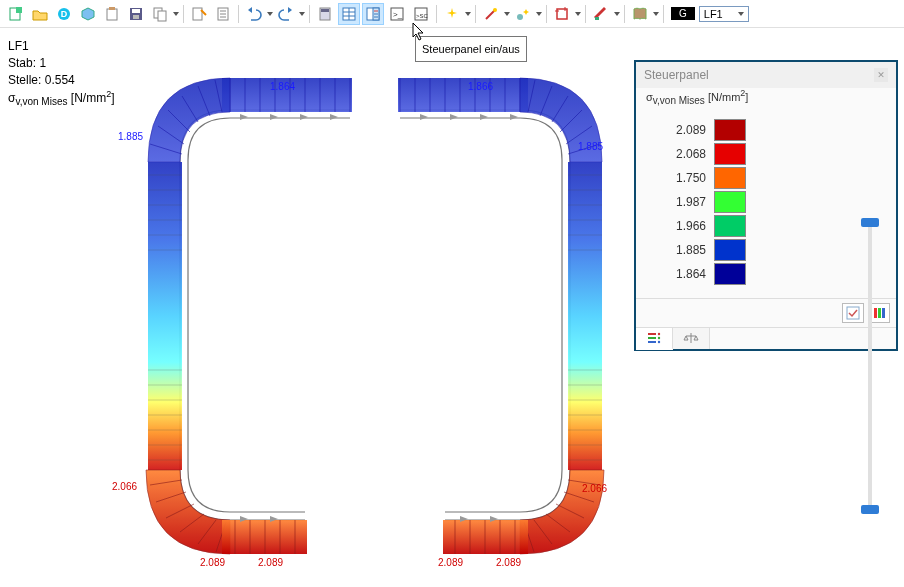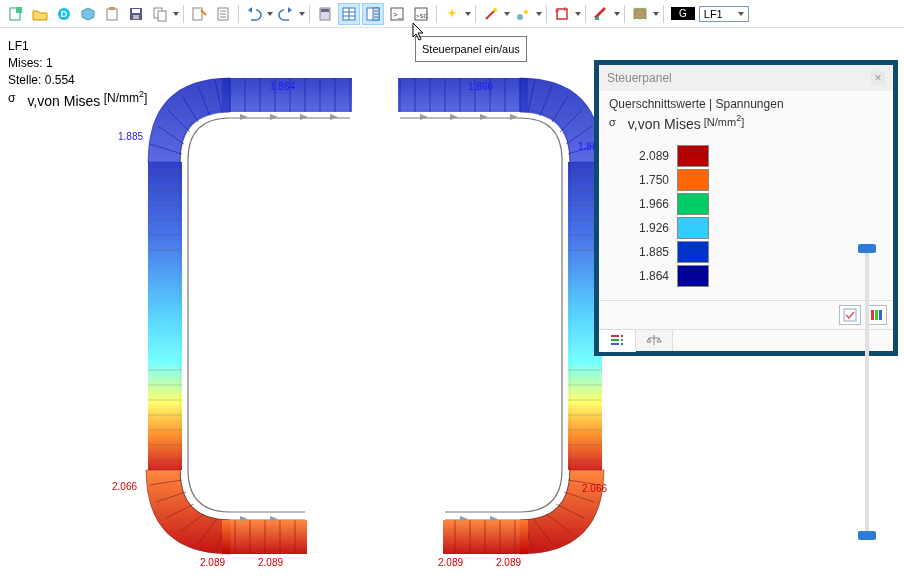--- a/index.html
+++ b/index.html
@@ -13,30 +13,30 @@
   .tb-drop::after { content: ''; border-left: 3px solid transparent; border-right: 3px solid transparent; border-top: 4px solid #555; }
   .lf-badge { background: #000; color: #fff; padding: 1px 8px; font-size: 10px; margin: 0 4px; }
   .lf-combo { border: 1px solid #7a9ac0; background: #fff; padding: 1px 20px 1px 4px; font-size: 11px; min-width: 50px; position: relative; }
   .lf-combo::after { content: ''; position: absolute; right: 4px; top: 50%; transform: translateY(-50%); border-left: 3px solid transparent; border-right: 3px solid transparent; border-top: 4px solid #555; }
   
   .tooltip { position: absolute; left: 415px; top: 36px; background: #fffffe; border: 1px solid #767676; padding: 6px 6px; font-size: 11px; z-index: 100; }
   .cursor-arrow { position: absolute; left: 412px; top: 22px; z-index: 101; pointer-events: none; }
   
   .info-block { position: absolute; left: 8px; top: 38px; font-size: 12px; line-height: 1.4; }
   .info-block div { white-space: nowrap; }
-  .subscript { font-size: 14px; vertical-align: sub; margin-left: 12px; }
+  .subscript { font-size: 10px; vertical-align: sub; }
   .superscript { font-size: 9px; vertical-align: super; }
   
   .canvas-area { position: absolute; left: 0; top: 30px; width: 640px; height: 555px; }
   .canvas-area svg { width: 100%; height: 100%; }
   
   .stress-label { font-size: 10px; fill: #1a1aff; font-family: sans-serif; }
   .stress-label-red { font-size: 10px; fill: #d00000; font-family: sans-serif; }
   
-  .panel { position: absolute; right: 6px; top: 60px; width: 304px; border: 5px solid #0c4a6e; background: #fafafa; }
+  .panel { position: absolute; right: 6px; top: 60px; width: 264px; border: 2px solid #0c4a6e; background: #fafafa; }
   .panel-title { background: #f0f0f0; padding: 6px 8px; color: #888; font-size: 12px; display: flex; justify-content: space-between; align-items: center; }
   .panel-title .close { width: 14px; height: 14px; background: #e8e8e8; display: flex; align-items: center; justify-content: center; cursor: pointer; font-size: 9px; color: #999; }
   .panel-sub { padding: 6px 10px 2px; font-size: 12px; color: #333; }
   .panel-sub2 { padding: 0 10px 8px; font-size: 11px; color: #333; }
   .legend { padding: 4px 10px 12px; }
   .legend-row { display: flex; align-items: center; gap: 8px; height: 24px; }
   .legend-val { width: 60px; text-align: right; font-size: 12px; color: #333; }
   .legend-swatch { width: 32px; height: 22px; border: 1px solid #888; }
   .slider-track { position: absolute; right: 24px; top: 108px; width: 4px; height: 288px; background: #e0e0e0; border-radius: 2px; }
   .slider-thumb { position: absolute; width: 18px; height: 9px; background: #2e7cd6; border-radius: 2px; }
@@ -211,21 +211,21 @@
   <div class="lf-combo">LF1</div>
 </div>
 
 <svg class="cursor-arrow" width="16" height="20">
     <path d="M1 1l0 14 3-3 3 6 2-1-3-6 5 0z" fill="#fff" stroke="#000"></path>
   </svg>
 <div class="tooltip">Steuerpanel ein/aus</div>
 
 <div class="info-block">
   <div>LF1</div>
-  <div><span>Mises:</span> <span>1</span></div>
+  <div><span>Stab:</span> <span>1</span></div>
   <div><span>Stelle:</span> <span>0.554</span></div>
   <div><span>σ</span><span class="subscript">v,von Mises</span> <span>[N/mm</span><span class="superscript">2</span><span>]</span></div>
 </div>
 
 <div class="canvas-area">
 <svg viewBox="0 0 640 555">
   <defs>
     <linearGradient id="topgrad" x1="0" y1="0" x2="0" y2="1">
       <stop offset="0" stop-color="#2030c0"></stop>
           <stop offset="1" stop-color="#4a5be0"></stop>
@@ -390,41 +390,44 @@
   <text class="stress-label-red" x="438" y="536">2.089</text>
   <text class="stress-label-red" x="496" y="536">2.089</text>
 </svg>
 </div>
 
 <div class="panel">
   <div class="panel-title">
     <span>Steuerpanel</span>
     <span class="close">✕</span>
   </div>
-  <div class="panel-sub">Querschnittswerte | Spannungen</div>
   <div class="panel-sub2">
     <span>σ</span><span class="subscript">v,von Mises</span> <span>[N/mm</span><span class="superscript">2</span><span>]</span>
   </div>
   <div class="legend" id="legend-rows" style="position:relative;">
 
     <div class="legend-row">
         <div class="legend-val">2.089</div>
         <div class="legend-swatch" style="background: rgb(179, 0, 0);"></div>
       </div>
       <div class="legend-row">
+        <div class="legend-val">2.068</div>
+        <div class="legend-swatch" style="background: rgb(230, 0, 0);"></div>
+      </div>
+      <div class="legend-row">
         <div class="legend-val">1.750</div>
         <div class="legend-swatch" style="background: rgb(255, 102, 0);"></div>
       </div>
       <div class="legend-row">
+        <div class="legend-val">1.987</div>
+        <div class="legend-swatch" style="background: rgb(51, 255, 51);"></div>
+      </div>
+      <div class="legend-row">
         <div class="legend-val">1.966</div>
         <div class="legend-swatch" style="background: rgb(0, 204, 102);"></div>
-      </div>
-      <div class="legend-row">
-        <div class="legend-val">1.926</div>
-        <div class="legend-swatch" style="background: rgb(51, 204, 255);"></div>
       </div>
       <div class="legend-row">
         <div class="legend-val">1.885</div>
         <div class="legend-swatch" style="background: rgb(0, 51, 204);"></div>
       </div>
       <div class="legend-row">
         <div class="legend-val">1.864</div>
         <div class="legend-swatch" style="background: rgb(0, 0, 153);"></div>
       </div>
       <div class="slider-track">

